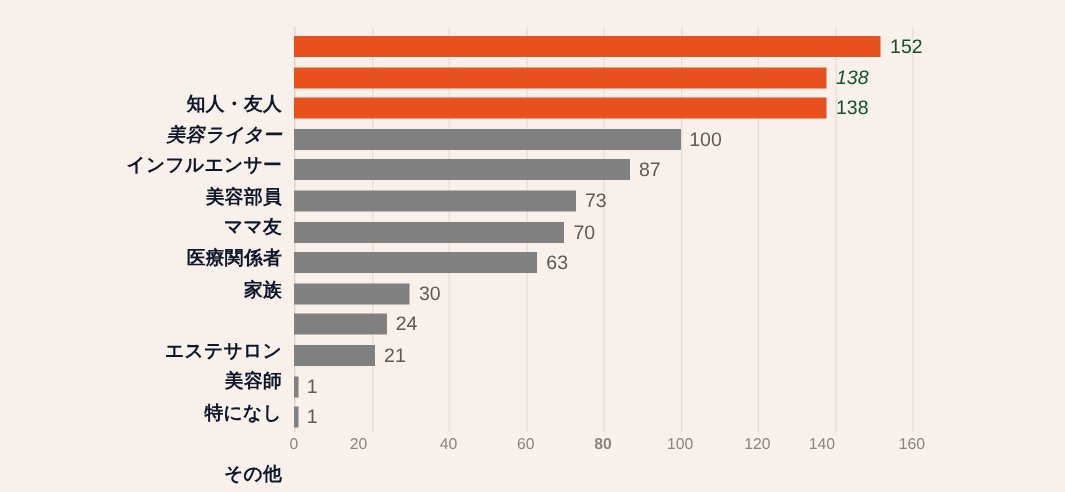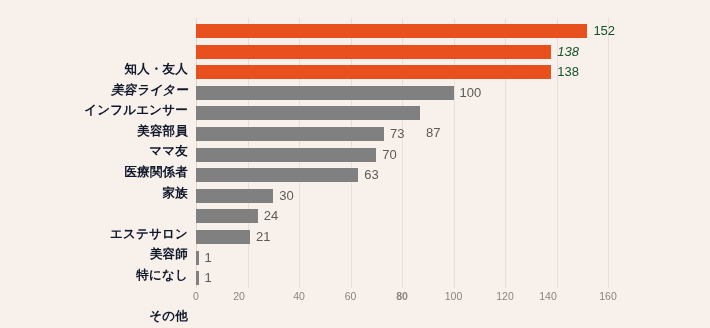--- a/index.html
+++ b/index.html
@@ -137,21 +137,21 @@
           <div class="val-label highlight" style="left: 355.35px;">138</div>
         </div>
         <div class="row" style="top: 63.8px;">
           <div class="cat-label">美容部員</div>
           <div class="bar normal" style="width: 257.5px;"></div>
           <div class="val-label normal" style="left: 257.5px;">100</div>
         </div>
         <div class="row" style="top: 84.4px;">
           <div class="cat-label">ママ友</div>
           <div class="bar normal" style="width: 224.025px;"></div>
-          <div class="val-label normal" style="left: 224.025px; margin-top: 20px;">87</div>
+          <div class="val-label normal" style="left: 224.025px;">87</div>
         </div>
         <div class="row" style="top: 105px;">
           <div class="cat-label">医療関係者</div>
           <div class="bar normal" style="width: 187.975px;"></div>
           <div class="val-label normal" style="left: 187.975px;">73</div>
         </div>
         <div class="row" style="top: 125.6px;">
           <div class="cat-label">家族</div>
           <div class="bar normal" style="width: 180.25px;"></div>
           <div class="val-label normal" style="left: 180.25px;">70</div>

